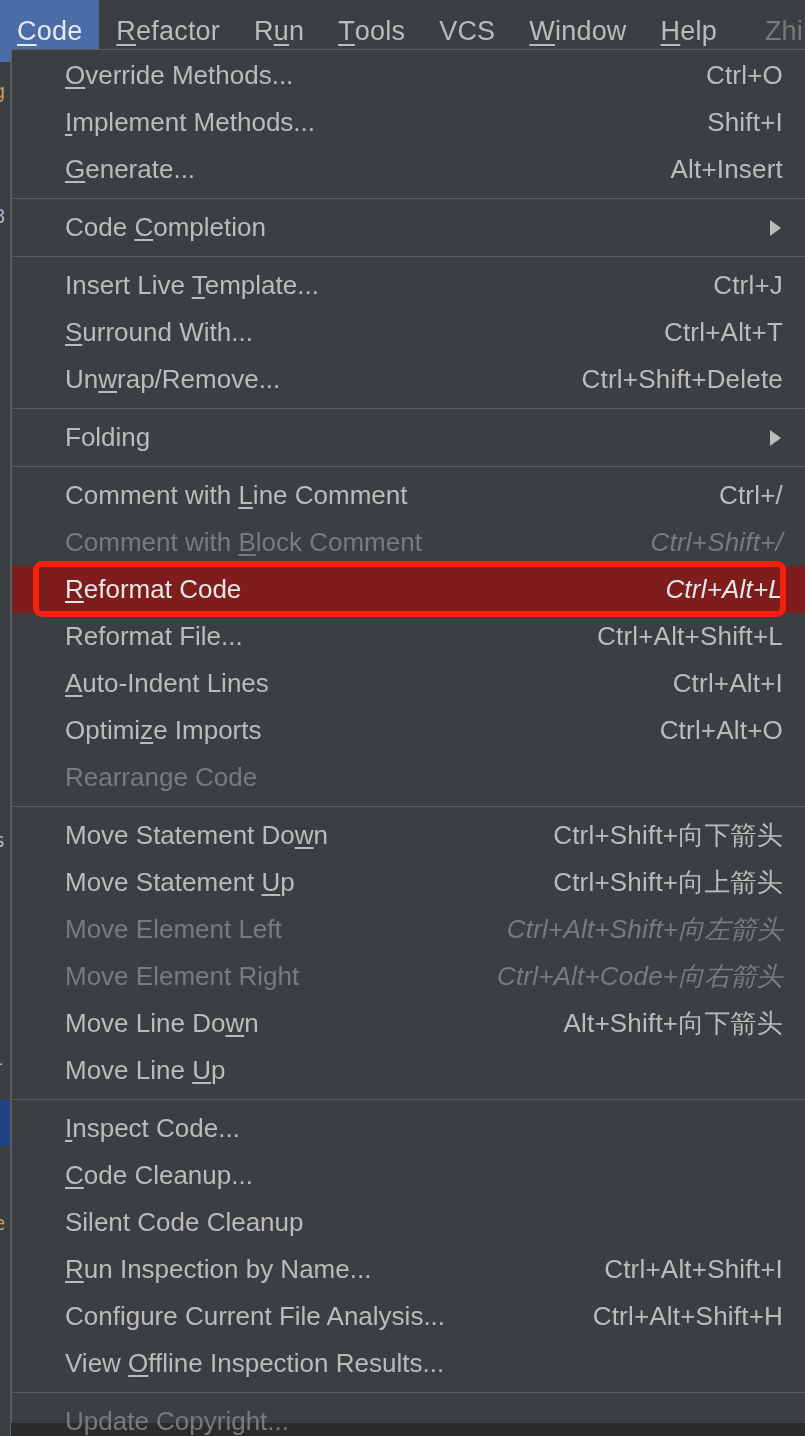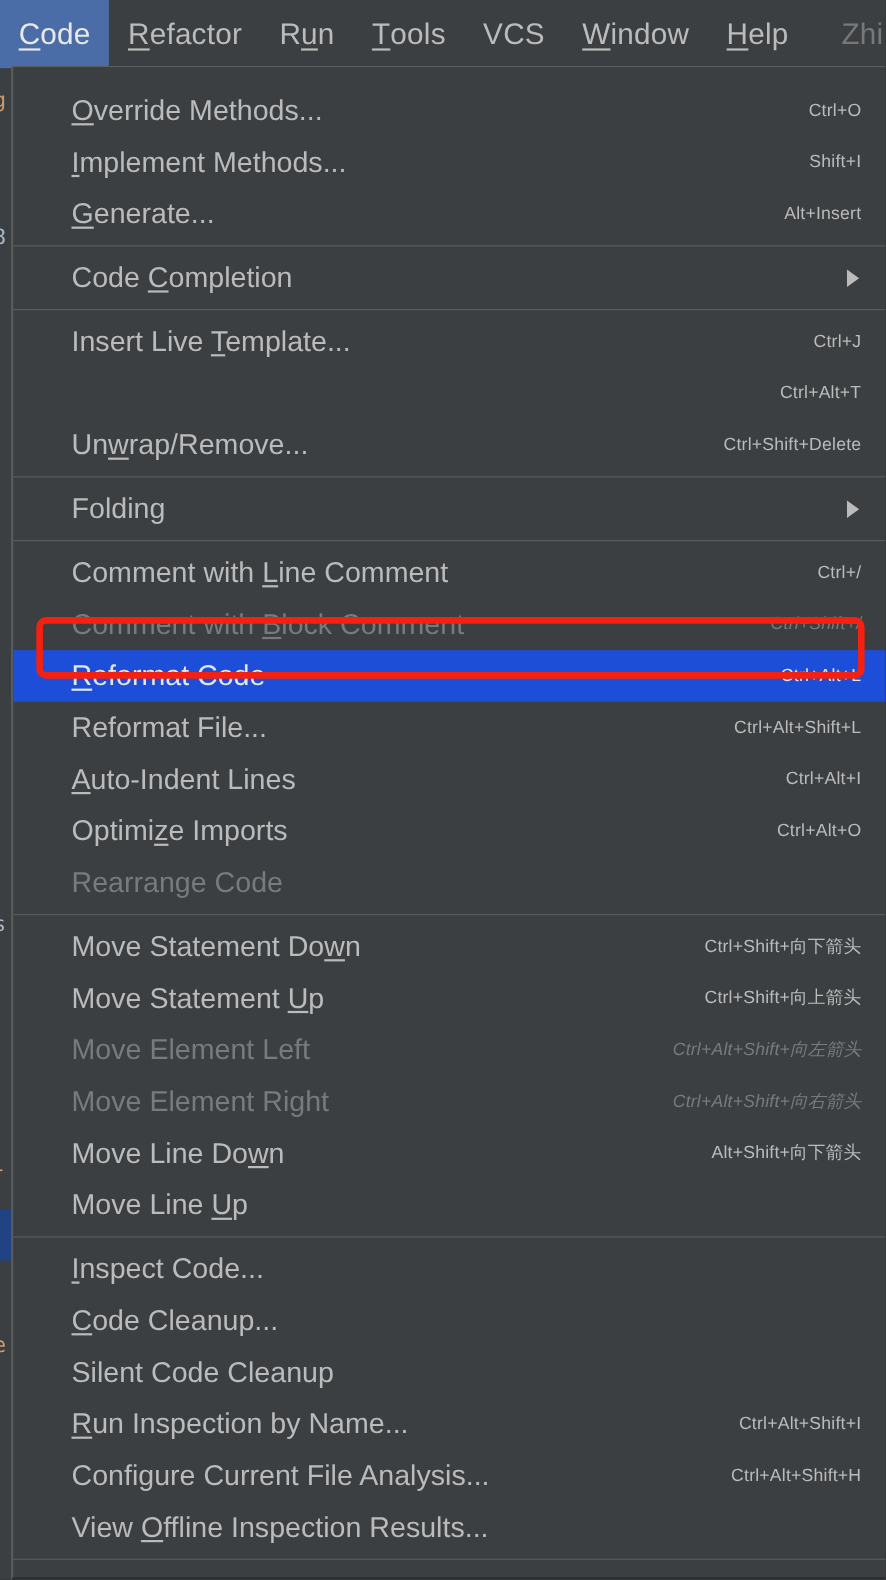--- a/index.html
+++ b/index.html
@@ -82,59 +82,59 @@
   }
   .menubar-item.trail {
     color: #787878;
     margin-left: 14px;
   }
 
   
   .menu-panel {
     position: absolute;
     left: 11px;
-    top: 60px;
+    top: 49px;
     width: 794px;
     height: 1374px;
     background: #3c3f41;
     border-top: 1px solid #5a5d5e;
     border-left: 1px solid #5a5d5e;
     box-sizing: border-box;
-    padding-top: 16px;
+    padding-top: 2px;
   }
   .menu-item {
     position: relative;
     display: flex;
     align-items: center;
     height: 47px;
     padding: 0 22px 0 53px;
     box-sizing: border-box;
     color: #bbbbbb;
     font-size: 26px;
     white-space: nowrap;
   }
   .menu-item.disabled { color: #777b7e; text-align: right; }
   .menu-item.selected {
-    background: #1d4ed8;
+    background: #7f1d1d;
     color: #e3e6e8;
   }
   .mi-label { flex: 0 0 auto; }
   .mi-label .mn {
     text-decoration: underline;
     text-underline-offset: 3px;
   }
   .mi-spacer { flex: 1 1 auto; }
   .mi-shortcut {
     flex: 0 0 auto;
-    font-size: 16px;
+    font-size: 26px;
     color: #bbbbbb;
     letter-spacing: .2px;
   }
   .menu-item.disabled .mi-shortcut { color: #777b7e; font-style: italic; }
-  .menu-item.selected .mi-shortcut { color: #e3e6e8; }
+  .menu-item.selected .mi-shortcut { color: #e3e6e8; font-style: italic; }
   .mi-arrow {
     flex: 0 0 auto;
     width: 0; height: 0;
     border-top: 8px solid transparent;
     border-bottom: 8px solid transparent;
     border-left: 11px solid #bbbbbb;
     margin-right: 2px;
   }
   .menu-sep {
     height: 1px;
@@ -203,20 +203,21 @@
         <span class="mi-spacer"></span>
         <span class="mi-arrow"></span>
       </div>
       <div class="menu-sep"></div>
       <div class="menu-item">
         <span class="mi-label">Insert Live <span class="mn">T</span>emplate...</span>
         <span class="mi-spacer"></span>
         <span class="mi-shortcut">Ctrl+J</span>
       </div>
       <div class="menu-item">
+        <span class="mi-label"><span class="mn">S</span>urround With...</span>
         <span class="mi-spacer"></span>
         <span class="mi-shortcut">Ctrl+Alt+T</span>
       </div>
       <div class="menu-item">
         <span class="mi-label">Un<span class="mn">w</span>rap/Remove...</span>
         <span class="mi-spacer"></span>
         <span class="mi-shortcut">Ctrl+Shift+Delete</span>
       </div>
       <div class="menu-sep"></div>
       <div class="menu-item">
@@ -271,21 +272,21 @@
         <span class="mi-shortcut">Ctrl+Shift+向上箭头</span>
       </div>
       <div class="menu-item disabled">
         <span class="mi-label">Move Element Left</span>
         <span class="mi-spacer"></span>
         <span class="mi-shortcut">Ctrl+Alt+Shift+向左箭头</span>
       </div>
       <div class="menu-item disabled">
         <span class="mi-label">Move Element Right</span>
         <span class="mi-spacer"></span>
-        <span class="mi-shortcut">Ctrl+Alt+Shift+向右箭头</span>
+        <span class="mi-shortcut">Ctrl+Alt+Code+向右箭头</span>
       </div>
       <div class="menu-item">
         <span class="mi-label">Move Line Do<span class="mn">w</span>n</span>
         <span class="mi-spacer"></span>
         <span class="mi-shortcut">Alt+Shift+向下箭头</span>
       </div>
       <div class="menu-item">
         <span class="mi-label">Move Line <span class="mn">U</span>p</span>
         <span class="mi-spacer"></span>
       </div>

